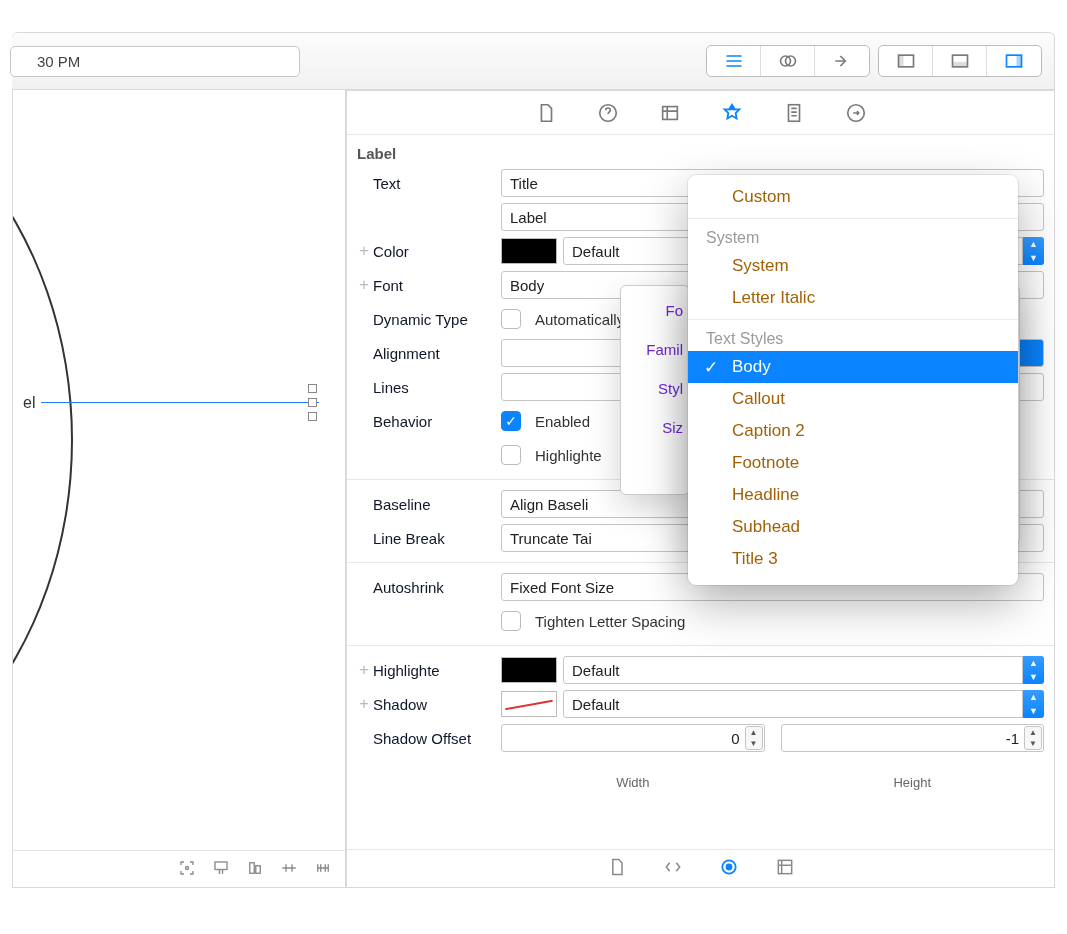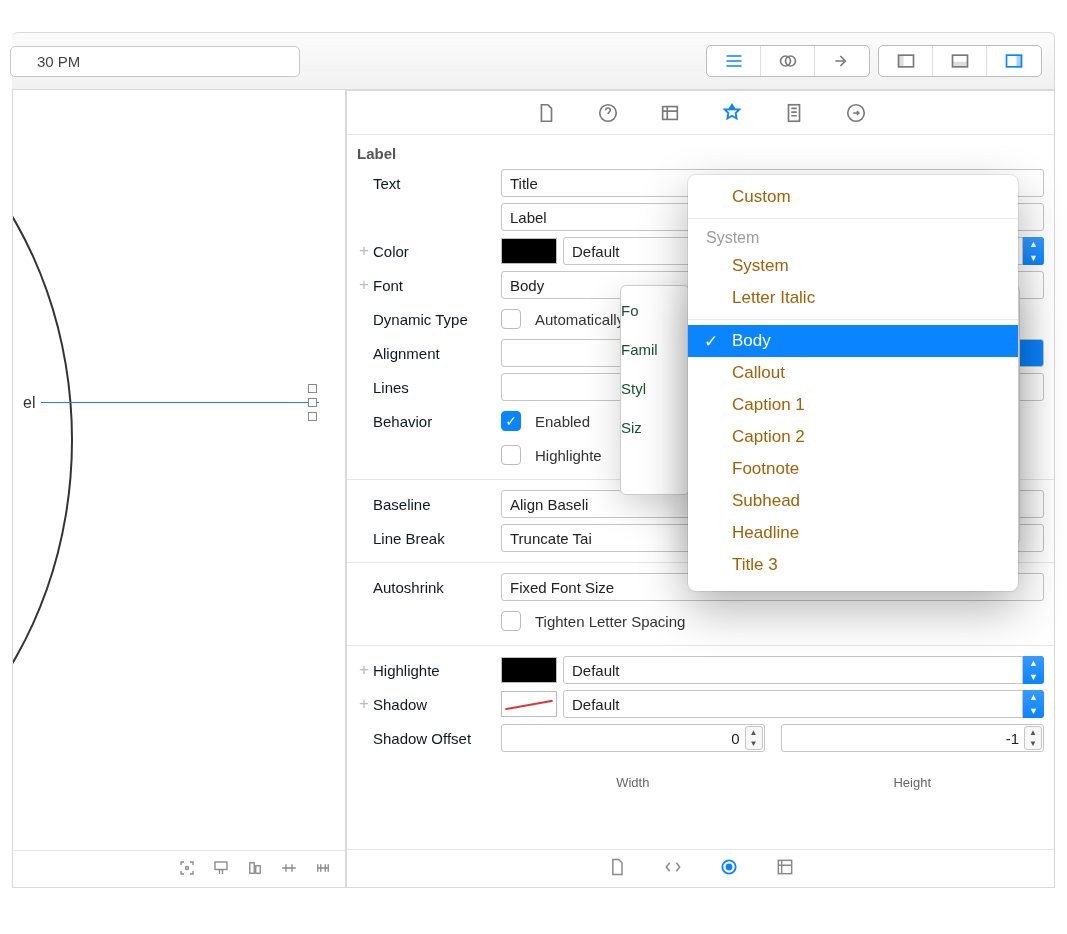--- a/index.html
+++ b/index.html
@@ -180,21 +180,21 @@
   .insp-bottom svg{width:20px;height:20px;}
   
   .fontpop{
     position:absolute;
     top:285px;left:620px;width:70px;height:210px;
     background:#fff;border:1px solid #ccc;border-radius:6px;
     box-shadow:0 12px 34px rgba(0,0,0,.18);
     z-index:4;
     padding:16px 6px 0 0;
     display:flex;flex-direction:column;gap:22px;
-    color:#14532d;font-size:15px;text-align:left;
+    color:#6d28d9;font-size:15px;text-align:right;
   }
   
   .popbehind{
     position:absolute;top:285px;left:688px;width:332px;height:260px;
     background:#fff;border:1px solid #ccc;border-radius:6px;
     box-shadow:0 14px 38px rgba(0,0,0,.2);
     z-index:5;
   }
   .pb-field{
     position:absolute;right:10px;width:18px;height:26px;border:1px solid #c5c5c5;border-radius:3px;background:#f7f7f7;font-size:8px;color:#555;display:flex;flex-direction:column;
@@ -581,23 +581,23 @@
   <span>Siz</span>
 </div>
 
 <div class="dropdown">
   <div class="dd-item">Custom</div>
   <div class="dd-sep"></div>
   <div class="dd-header">System</div>
   <div class="dd-item">System</div>
   <div class="dd-item">Letter Italic</div>
   <div class="dd-sep"></div>
+  <div class="dd-header">Text Styles</div>
   <div id="dd-list">
       <div class="dd-item selected">Body</div>
       <div class="dd-item">Callout</div>
-      <div class="dd-item">Caption 1</div>
       <div class="dd-item">Caption 2</div>
       <div class="dd-item">Footnote</div>
+      <div class="dd-item">Headline</div>
       <div class="dd-item">Subhead</div>
-      <div class="dd-item">Headline</div>
       <div class="dd-item">Title 3</div>
     </div>
 </div>
 
 </body></html>

